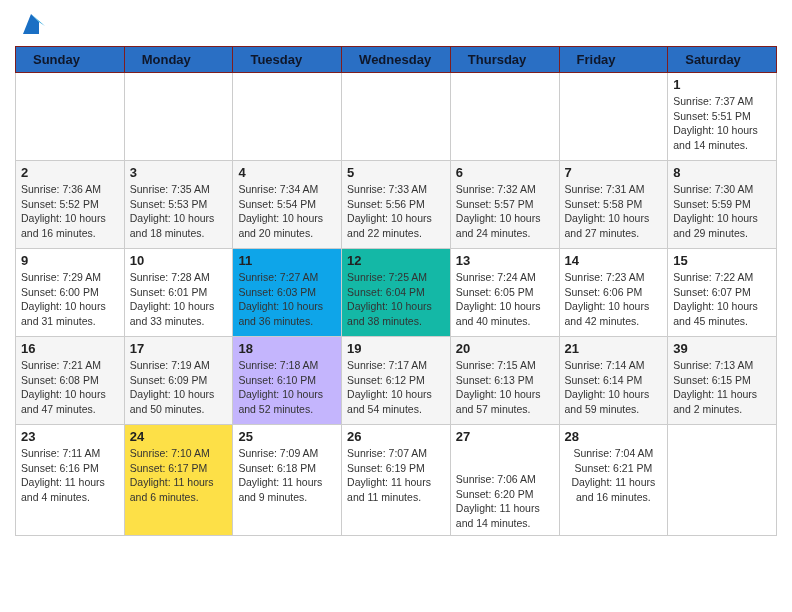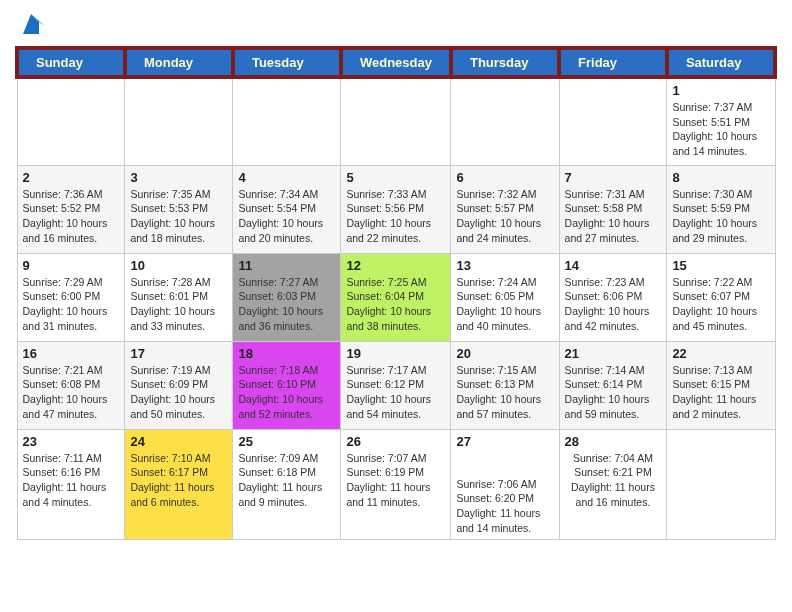--- a/index.html
+++ b/index.html
@@ -53,26 +53,26 @@
       color: #444;
       margin-top: 2px;
     }
     .calendar {
       width: 100%;
       border-collapse: collapse;
       border: 1px solid #bbb;
     }
     .calendar th {
       background: #2a6fc4;
-      color: #fef9c3;
+      color: #0f172a;
       font-size: 13px;
       font-weight: bold;
       padding: 5px 17px;
       text-align: left;
-      border: 4px solid #7f1d1d;
+      border: 1px solid #7f1d1d;
     }
     .calendar td {
       border: 1px solid #ccc;
       vertical-align: top;
       padding: 4px 5px;
       width: calc(100%/7);
       min-height: 80px;
       height: 88px;
       font-size: 11px;
       color: #333;
@@ -200,27 +200,27 @@
             <div class="day-info" style="white-space: pre-line;">Sunrise: 7:29 AM
 Sunset: 6:00 PM
 Daylight: 10 hours and 31 minutes.</div>
           </td>
           <td style="background: rgb(255, 255, 255);">
             <span class="day-num">10</span>
             <div class="day-info" style="white-space: pre-line;">Sunrise: 7:28 AM
 Sunset: 6:01 PM
 Daylight: 10 hours and 33 minutes.</div>
           </td>
-          <td style="background: #a3a3a3;">
+          <td style="background: #0ea5e9;">
             <span class="day-num">11</span>
             <div class="day-info" style="white-space: pre-line;">Sunrise: 7:27 AM
 Sunset: 6:03 PM
 Daylight: 10 hours and 36 minutes.</div>
           </td>
-          <td style="background: #bef264;">
+          <td style="background: #14b8a6;">
             <span class="day-num">12</span>
             <div class="day-info" style="white-space: pre-line;">Sunrise: 7:25 AM
 Sunset: 6:04 PM
 Daylight: 10 hours and 38 minutes.</div>
           </td>
           <td style="background: rgb(255, 255, 255);">
             <span class="day-num">13</span>
             <div class="day-info" style="white-space: pre-line;">Sunrise: 7:24 AM
 Sunset: 6:05 PM
 Daylight: 10 hours and 40 minutes.</div>
@@ -244,21 +244,21 @@
             <div class="day-info" style="white-space: pre-line;">Sunrise: 7:21 AM
 Sunset: 6:08 PM
 Daylight: 10 hours and 47 minutes.</div>
           </td>
           <td style="background: rgb(245, 245, 245);">
             <span class="day-num">17</span>
             <div class="day-info" style="white-space: pre-line;">Sunrise: 7:19 AM
 Sunset: 6:09 PM
 Daylight: 10 hours and 50 minutes.</div>
           </td>
-          <td style="background: #d946ef;">
+          <td style="background: #c4b5fd;">
             <span class="day-num">18</span>
             <div class="day-info" style="white-space: pre-line;">Sunrise: 7:18 AM
 Sunset: 6:10 PM
 Daylight: 10 hours and 52 minutes.</div>
           </td>
           <td style="background: rgb(245, 245, 245);">
             <span class="day-num">19</span>
             <div class="day-info" style="white-space: pre-line;">Sunrise: 7:17 AM
 Sunset: 6:12 PM
 Daylight: 10 hours and 54 minutes.</div>
@@ -269,21 +269,21 @@
 Sunset: 6:13 PM
 Daylight: 10 hours and 57 minutes.</div>
           </td>
           <td style="background: rgb(245, 245, 245);">
             <span class="day-num">21</span>
             <div class="day-info" style="white-space: pre-line;">Sunrise: 7:14 AM
 Sunset: 6:14 PM
 Daylight: 10 hours and 59 minutes.</div>
           </td>
           <td style="background: rgb(245, 245, 245);">
-            <span class="day-num">22</span>
+            <span class="day-num">39</span>
             <div class="day-info" style="white-space: pre-line;">Sunrise: 7:13 AM
 Sunset: 6:15 PM
 Daylight: 11 hours and 2 minutes.</div>
           </td>
         </tr>
         <tr>
           <td style="background: rgb(255, 255, 255);">
             <span class="day-num">23</span>
             <div class="day-info" style="white-space: pre-line;">Sunrise: 7:11 AM
 Sunset: 6:16 PM

